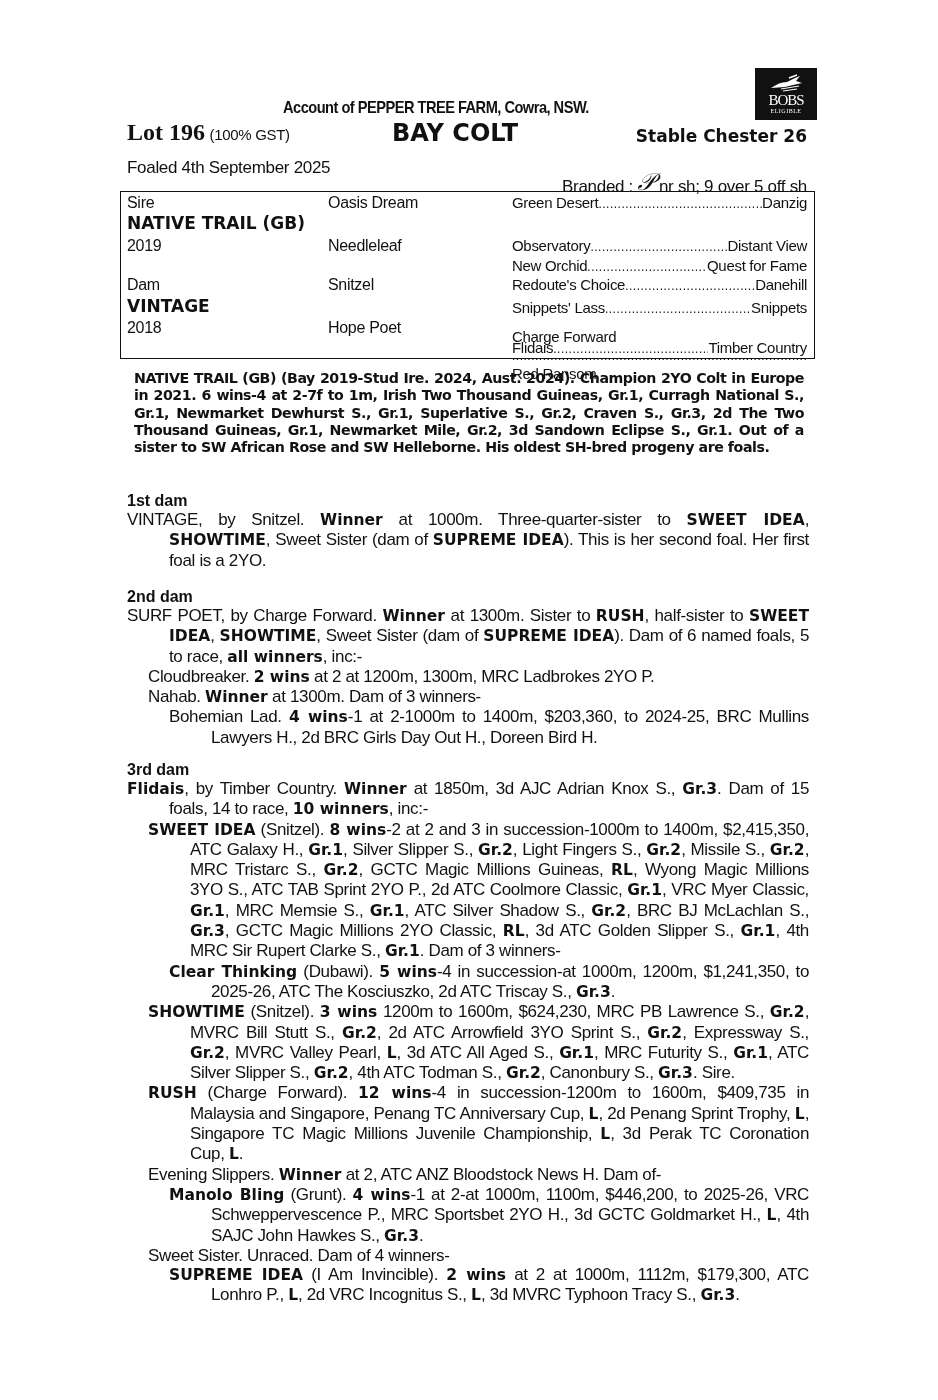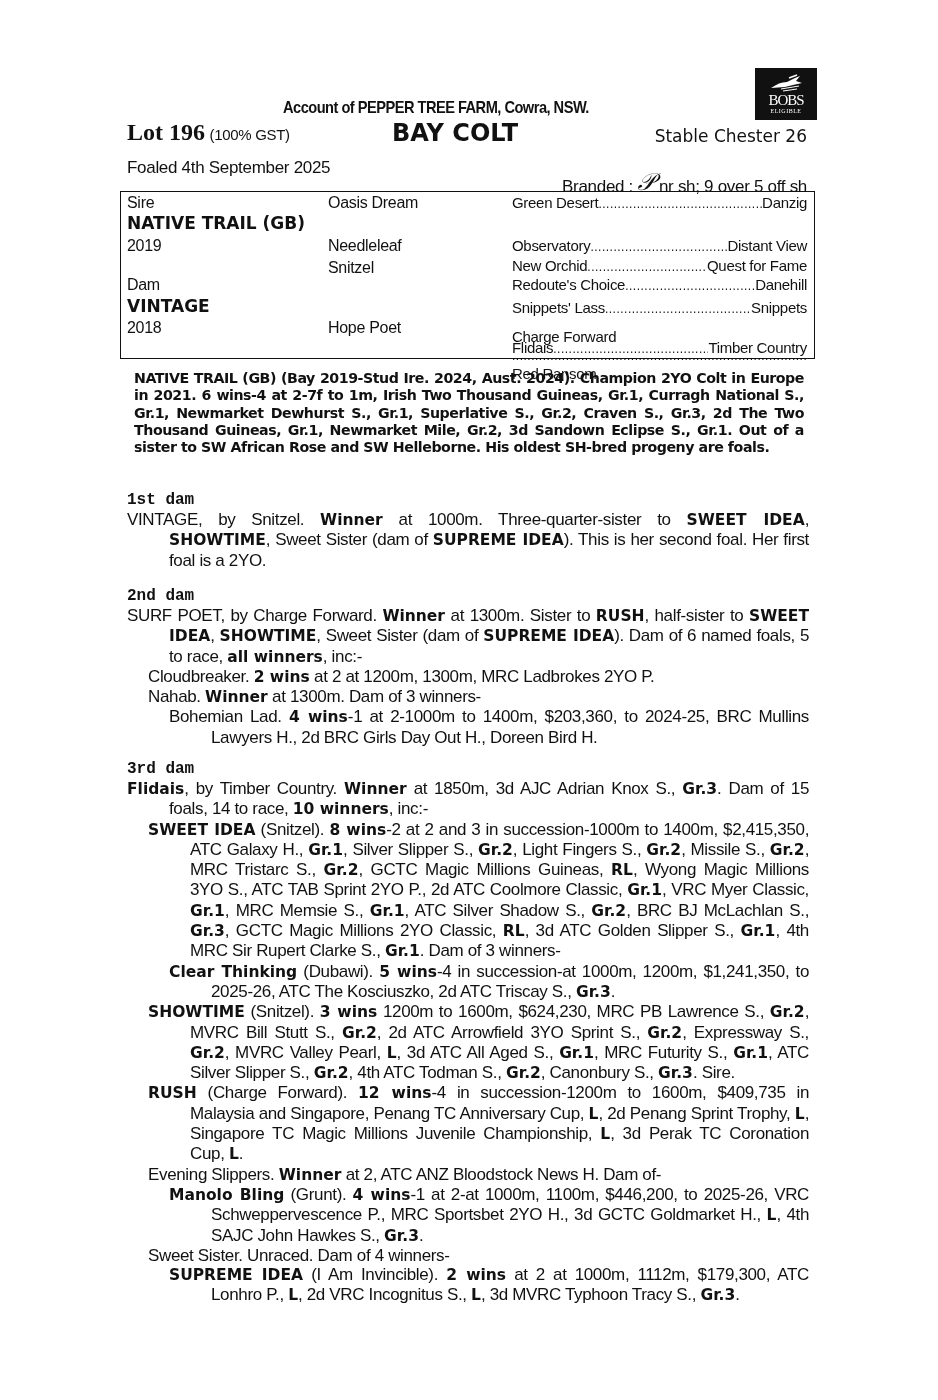--- a/index.html
+++ b/index.html
@@ -9,38 +9,38 @@
   #logo { left: 755px; top: 68px; width: 62px; height: 52px; background: #111; color: #fff; text-align: center; }
   #logo .bobs { position: absolute; left: 0; right: 0; top: 25px; font-family: "Liberation Serif", serif; font-size: 15px; letter-spacing: -1px; line-height: 15px; }
   #logo .elig { position: absolute; left: 0; right: 0; top: 40px; font-family: "Liberation Serif", serif; font-size: 6px; letter-spacing: 0.5px; line-height: 7px; }
   #logo svg { position: absolute; left: 14px; top: 6px; }
 
   #account { left: 283px; top: 98px; font-size: 17px; font-weight: bold; letter-spacing: -0.6px; transform: scaleX(0.86); transform-origin: left top; white-space: nowrap; }
   #lot { left: 127px; top: 119px; white-space: nowrap; }
   #lot .big { font-family: Liberation Serif, serif; font-weight: bold; font-size: 24px; }
   #lot .gst { font-size: 15px; letter-spacing: -0.3px; }
   #colt { left: 392px; top: 119px; font-family: "DejaVu Sans", sans-serif; font-weight: bold; font-size: 24px; white-space: nowrap; }
-  #stable { right: 131px; top: 126px; font-family: "DejaVu Sans", sans-serif; font-weight: normal; font-size: 17px; white-space: nowrap; }
+  #stable { right: 131px; top: 126px; font-family: "DejaVu Sans", sans-serif; font-weight: bold; font-size: 17px; white-space: nowrap; }
   #foaled { left: 127px; top: 158px; font-size: 17px; letter-spacing: -0.3px; white-space: nowrap; }
   #branded { right: 131px; top: 168px; font-size: 17px; letter-spacing: -0.3px; white-space: nowrap; }
   #branded .glyph { font-family: "DejaVu Serif", serif; font-style: italic; font-size: 24px; vertical-align: 2px; }
 
   #pedigree { left: 120px; top: 191px; width: 695px; height: 168px; border: 1.5px solid #111; box-sizing: border-box; }
   .pc { position: absolute; font-size: 16px; letter-spacing: -0.3px; white-space: nowrap; line-height: 18px; }
   .pname { font-family: "DejaVu Sans", sans-serif; font-weight: bold; font-size: 17px; letter-spacing: 0; }
   .gp { position: absolute; left: 391px; width: 295px; display: flex; font-size: 15px; letter-spacing: -0.3px; line-height: 18px; white-space: nowrap; }
   .gp .l { flex: 0 0 auto; }
   .gp .d { flex: 1 1 auto; overflow: hidden; }
   .gp .d::before { content: "........................................................................................................."; letter-spacing: 0.5px; font-size: 12px; }
   .gp .r { flex: 0 0 auto; }
 
   #sireblurb { left: 134px; top: 370px; width: 670px; font-family: "DejaVu Sans", sans-serif; font-weight: bold; font-size: 14.2px; line-height: 17.3px; text-align: justify; letter-spacing: -0.45px; transform: scaleX(1.0); }
 
   .sec { position: absolute; left: 127px; width: 682px; }
-  .h { font-family: Liberation Mono, monospace; font-weight: bold; font-size: 16px; line-height: 19px; }
+  .h { font-family: Liberation Sans, sans-serif; font-weight: bold; font-size: 16px; line-height: 19px; }
   .p { font-size: 17px; line-height: 19.3px; letter-spacing: -0.35px; text-align: justify; }
   .p b { font-family: "DejaVu Sans", sans-serif; font-weight: bold; font-size: 15.5px; letter-spacing: 0; }
   .i0 { padding-left: 42px; text-indent: -42px; }
   .i1 { padding-left: 63px; text-indent: -42px; }
   .i2 { padding-left: 84px; text-indent: -42px; }
   .last { text-align-last: left; }
 </style>
 </head>
 <body>
 
@@ -71,21 +71,21 @@
 <div id="pedigree" class="abs">
   <div class="pc" style="left:6px; top:2px;">Sire</div>
   <div class="pc pname" style="left:6px; top:22px;">NATIVE TRAIL (GB)</div>
   <div class="pc" style="left:6px; top:45px;">2019</div>
   <div class="pc" style="left:6px; top:84px;">Dam</div>
   <div class="pc pname" style="left:6px; top:105px;">VINTAGE</div>
   <div class="pc" style="left:6px; top:127px;">2018</div>
 
   <div class="pc" style="left:207px; top:2px;">Oasis Dream</div>
   <div class="pc" style="left:207px; top:45px;">Needleleaf</div>
-  <div class="pc" style="left:207px; top:67px;">Snitzel</div>
+  <div class="pc" style="left:207px; top:84px;">Snitzel</div>
   <div class="pc" style="left:207px; top:127px;">Hope Poet</div>
 
   <div class="gp" style="top:2px;">
       <span class="l">Green Desert</span>
       <span class="d"></span>
       <span class="r">Danzig</span>
     </div>
   <div class="gp" style="top:45px;">
       <span class="l">Observatory</span>
       <span class="d"></span>

